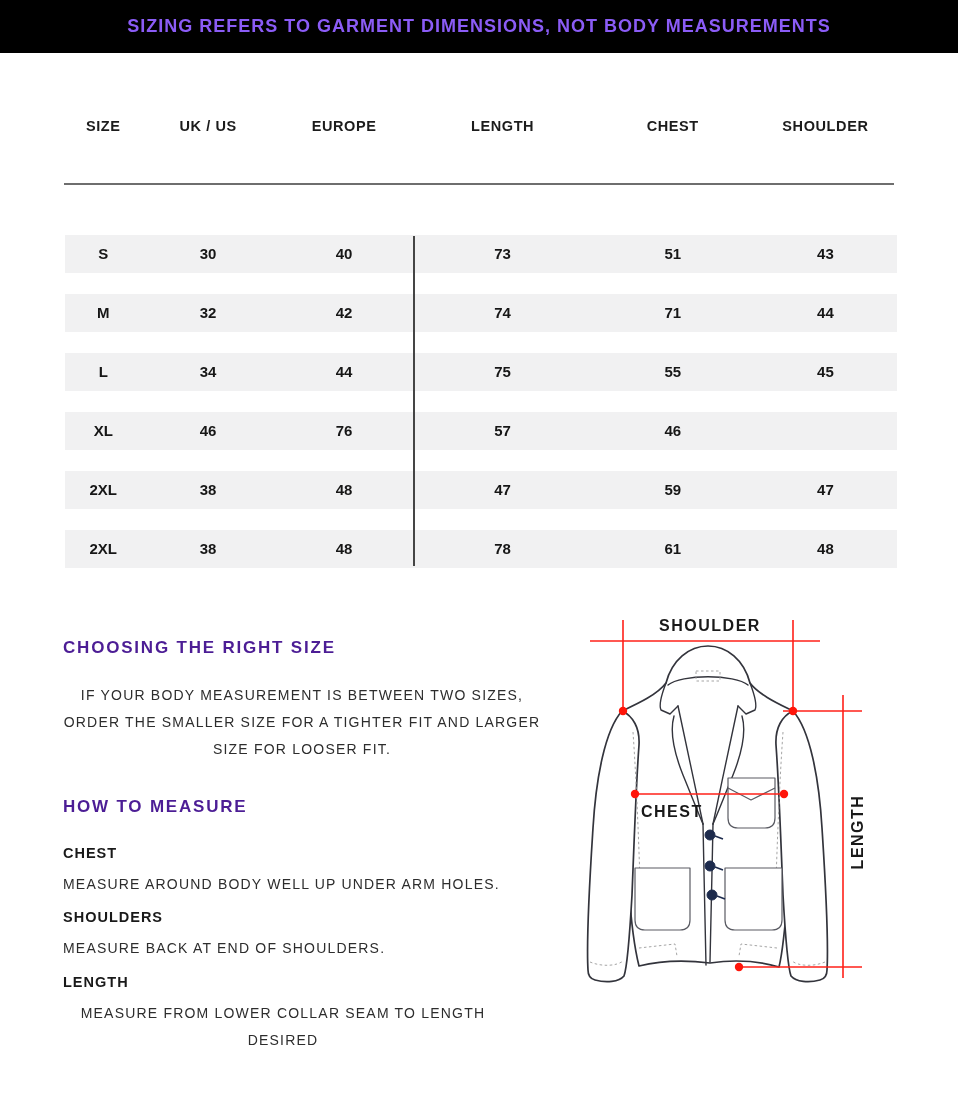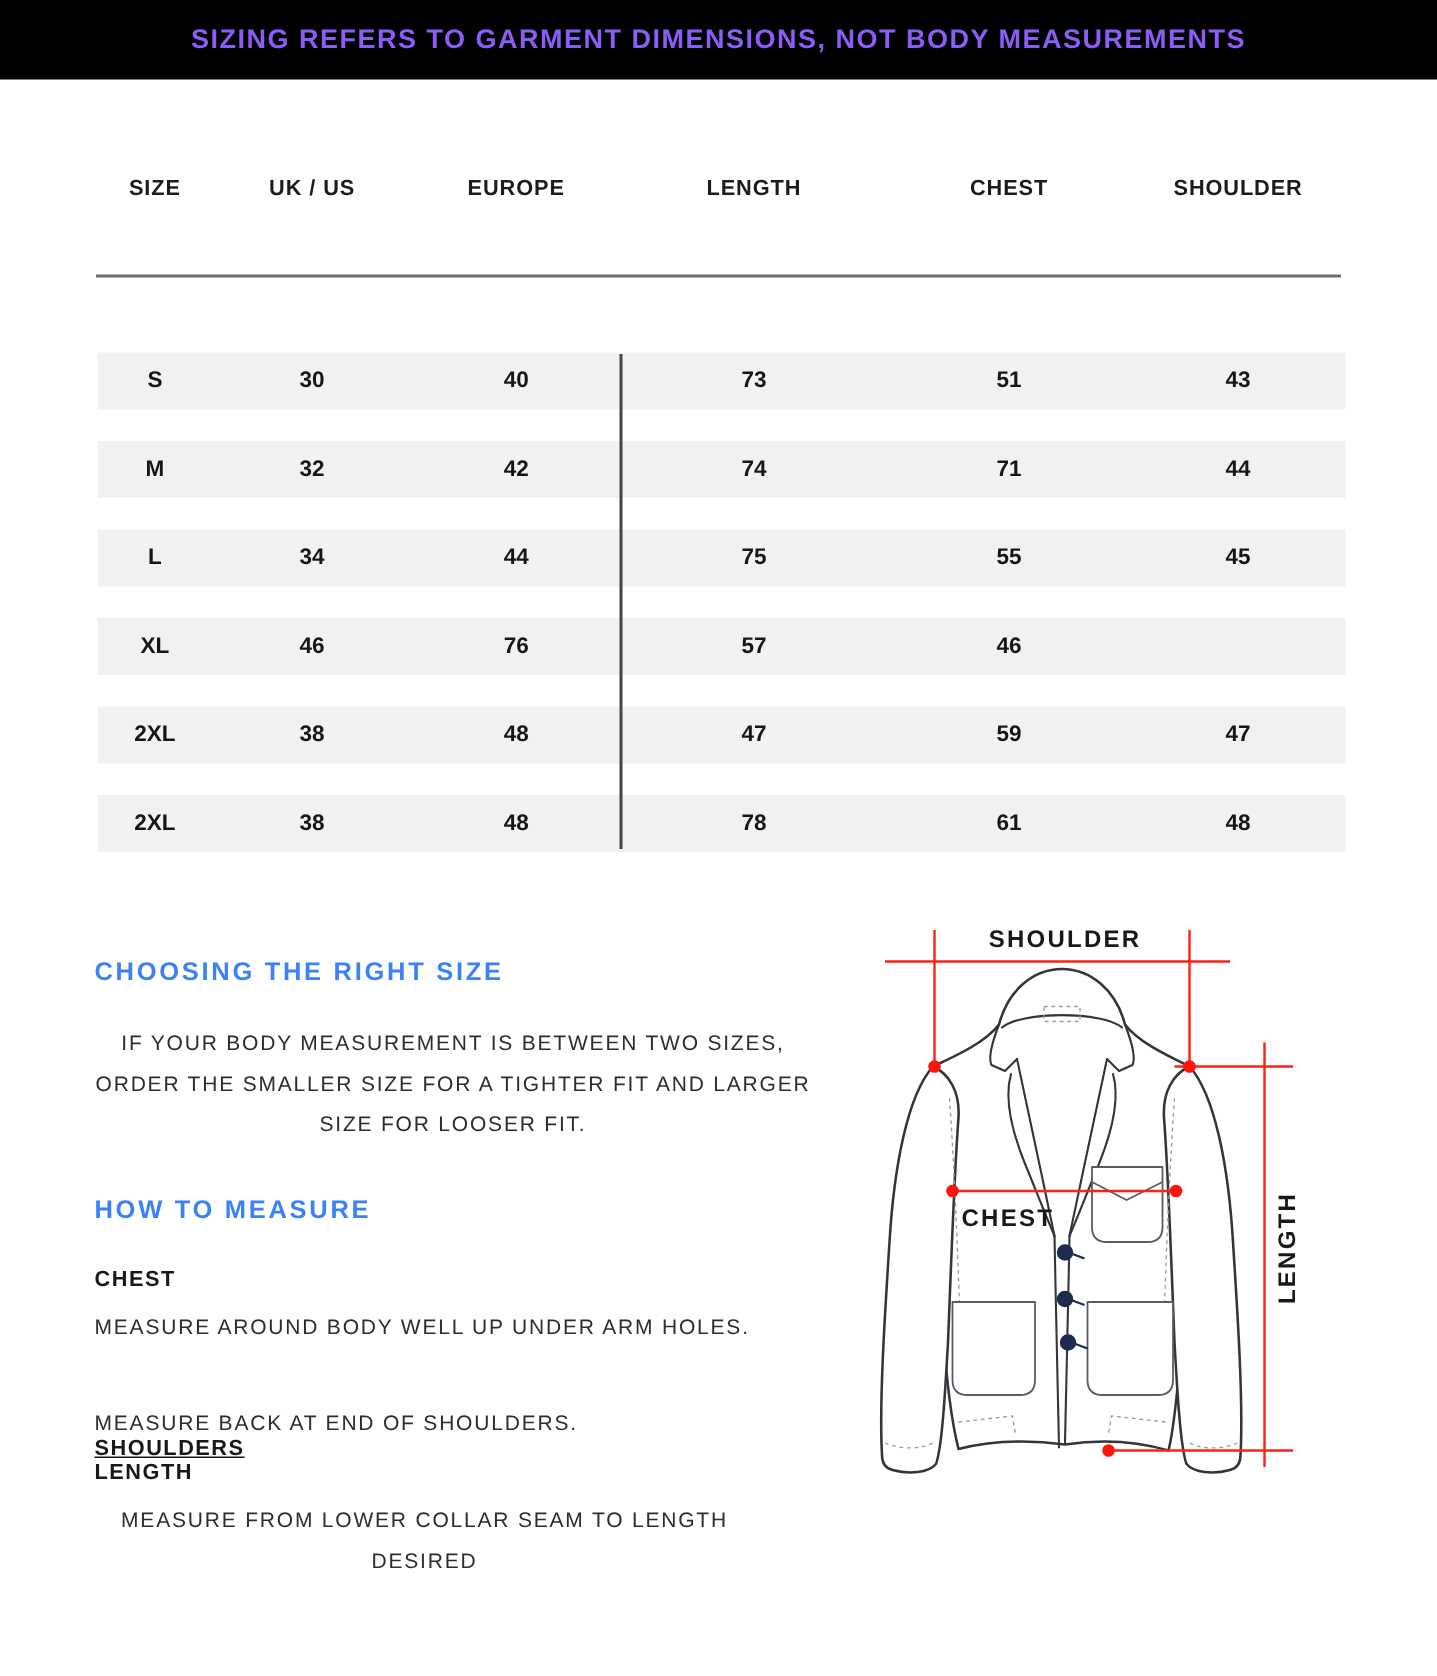--- a/index.html
+++ b/index.html
@@ -17,29 +17,29 @@
   .thead span{font-weight:700;font-size:14.5px;letter-spacing:.6px;text-align:center;line-height:28px;}
   .header-rule{position:absolute;left:64px;top:183px;width:830px;height:2px;background:#6e6e6e;}
   .tbody{position:absolute;left:65px;top:235px;width:832px;}
   .trow{height:38px;margin-bottom:21px;background:#f1f1f2;
         display:grid;grid-template-columns:9.2% 16% 16.7% 21.4% 19.5% 17.2%;}
   .trow span{font-size:15px;font-weight:600;text-align:center;line-height:38px;color:#161616;}
   .trow .size-cell{font-weight:700;}
   .col-divider{position:absolute;left:413px;top:236px;width:2px;height:330px;background:#454545;}
 
   
-  .h-section{font-size:17px;font-weight:700;letter-spacing:1.8px;color:#3b82f6;}
+  .h-section{font-size:17px;font-weight:700;letter-spacing:1.8px;color:#4c1d95;}
   .body-text{font-size:14px;letter-spacing:1.2px;line-height:27px;color:#2d2d2d;text-align:center;}
   .sub-label{font-size:14.5px;font-weight:700;letter-spacing:1px;color:#191919;}
   .choosing-title{position:absolute;left:63px;top:638px;}
   .choosing-body{position:absolute;left:63px;top:682px;width:478px;}
   .howto-title{position:absolute;left:63px;top:797px;}
   .m-chest-label{position:absolute;left:63px;top:845px;}
   .m-chest-text{position:absolute;left:63px;top:871px;white-space:nowrap;}
-  .m-shoulders-label{position:absolute;left:63px;top:958px;text-decoration:underline;}
+  .m-shoulders-label{position:absolute;left:63px;top:909px;}
   .m-shoulders-text{position:absolute;left:63px;top:935px;white-space:nowrap;}
   .m-length-label{position:absolute;left:63px;top:974px;}
   .m-length-text{position:absolute;left:63px;top:1000px;width:440px;}
 
   
   .diagram{position:absolute;left:575px;top:610px;width:383px;height:395px;}
   .svg-label{font-family:"Liberation Sans",sans-serif;font-size:16px;font-weight:700;
              letter-spacing:1.5px;fill:#191919;}
 </style>
 </head>

